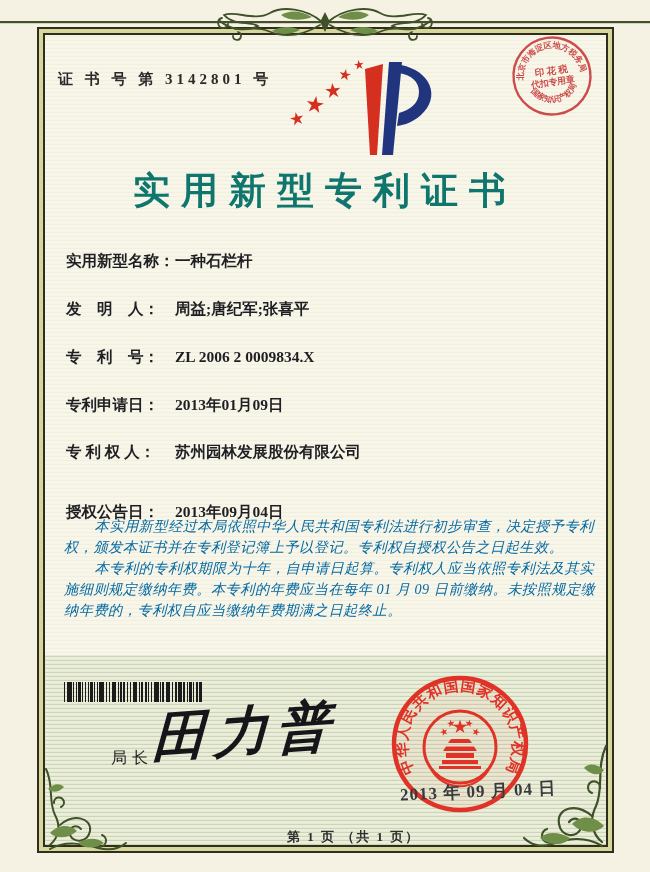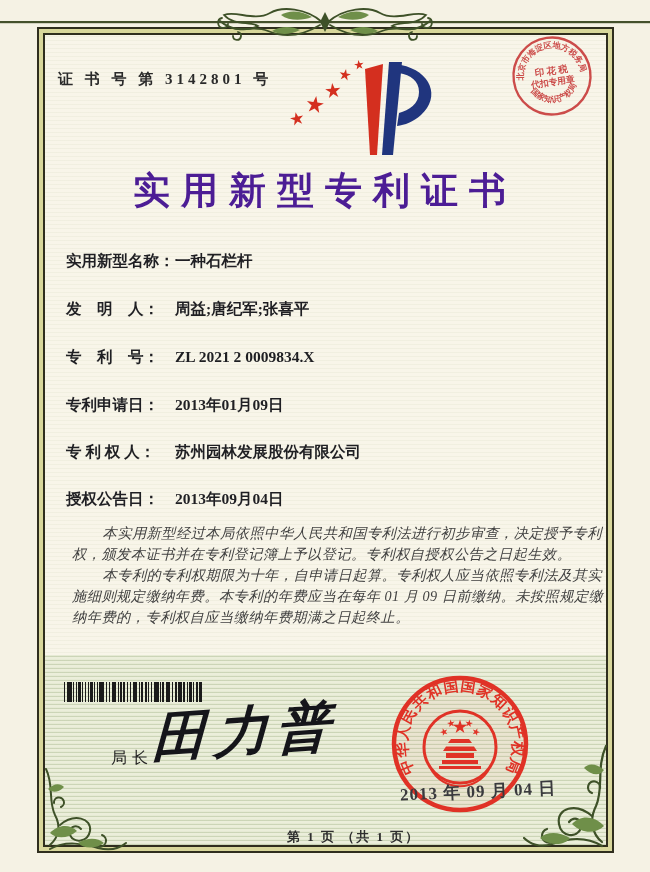--- a/index.html
+++ b/index.html
@@ -33,30 +33,29 @@
       repeating-linear-gradient(0deg, rgba(130,155,100,.30) 0 1px, rgba(130,155,100,.05) 1px 2px, transparent 2px 4px),
       #ebeeda;
   }
   
   .certno{
     position:absolute;left:58px;top:70px;
     font-size:15px;letter-spacing:4px;font-weight:600;color:#2a2a2a;z-index:6;
   }
   .title{
     position:absolute;left:0;top:166px;width:650px;text-align:center;
-    font-size:37px;font-weight:700;letter-spacing:11px;color:#4c1d95;z-index:6;
+    font-size:37px;font-weight:700;letter-spacing:11px;color:#0f766e;z-index:6;
   }
   .field{position:absolute;left:66px;z-index:6;font-size:15.5px;font-weight:600;color:#1f1f23;white-space:nowrap;}
   .flabel{display:inline-block;width:109px;}
   .fvalue{display:inline-block;}
   .paras{
-    position:absolute;left:72px;top:516px;width:540px;z-index:6;
-    font-size:14.2px;line-height:21px;letter-spacing:.5px;color:#404040;
+    position:absolute;left:64px;top:516px;width:540px;z-index:6;
+    font-size:14.2px;line-height:21px;letter-spacing:.5px;color:#0369a1;
     font-style:italic;
-    margin-top:7px;
   }
   .paras p{margin:0;text-indent:2.15em;}
   .barcode{
     position:absolute;left:64px;top:682px;width:138px;height:20px;z-index:6;
     background:
       repeating-linear-gradient(90deg,#1b1b1b 0 1.5px,transparent 1.5px 3px),
       repeating-linear-gradient(90deg,#1b1b1b 0 1px,transparent 1px 7px),
       repeating-linear-gradient(90deg,transparent 0 4px,#1b1b1b 4px 6.5px,transparent 6.5px 11px);
   }
   .signer{
@@ -192,29 +191,29 @@
 
   <div class="title">实用新型专利证书</div>
 
   <div class="field" style="top:299px">
     <span class="flabel">发　明　人：</span><span class="fvalue">周益;唐纪军;张喜平</span>
   </div>
   <div class="field" style="top:251px">
     <span class="flabel">实用新型名称：</span><span class="fvalue">一种石栏杆</span>
   </div>
   <div class="field" style="top:347px">
-    <span class="flabel">专　利　号：</span><span class="fvalue">ZL 2021 2 0009834.X</span>
+    <span class="flabel">专　利　号：</span><span class="fvalue">ZL 2006 2 0009834.X</span>
   </div>
   <div class="field" style="top:395px">
     <span class="flabel">专利申请日：</span><span class="fvalue">2013年01月09日</span>
   </div>
   <div class="field" style="top:442px">
     <span class="flabel">专 利 权 人：</span><span class="fvalue">苏州园林发展股份有限公司</span>
   </div>
-  <div class="field" style="top:489px">
+  <div class="field" style="top:502px">
     <span class="flabel">授权公告日：</span><span class="fvalue">2013年09月04日</span>
   </div>
 
   <div class="paras">
     <p>本实用新型经过本局依照中华人民共和国专利法进行初步审查，决定授予专利权，颁发本证书并在专利登记簿上予以登记。专利权自授权公告之日起生效。</p>
     <p>本专利的专利权期限为十年，自申请日起算。专利权人应当依照专利法及其实施细则规定缴纳年费。本专利的年费应当在每年 01 月 09 日前缴纳。未按照规定缴纳年费的，专利权自应当缴纳年费期满之日起终止。</p>
   </div>
 
   <div class="barcode"></div>
 

